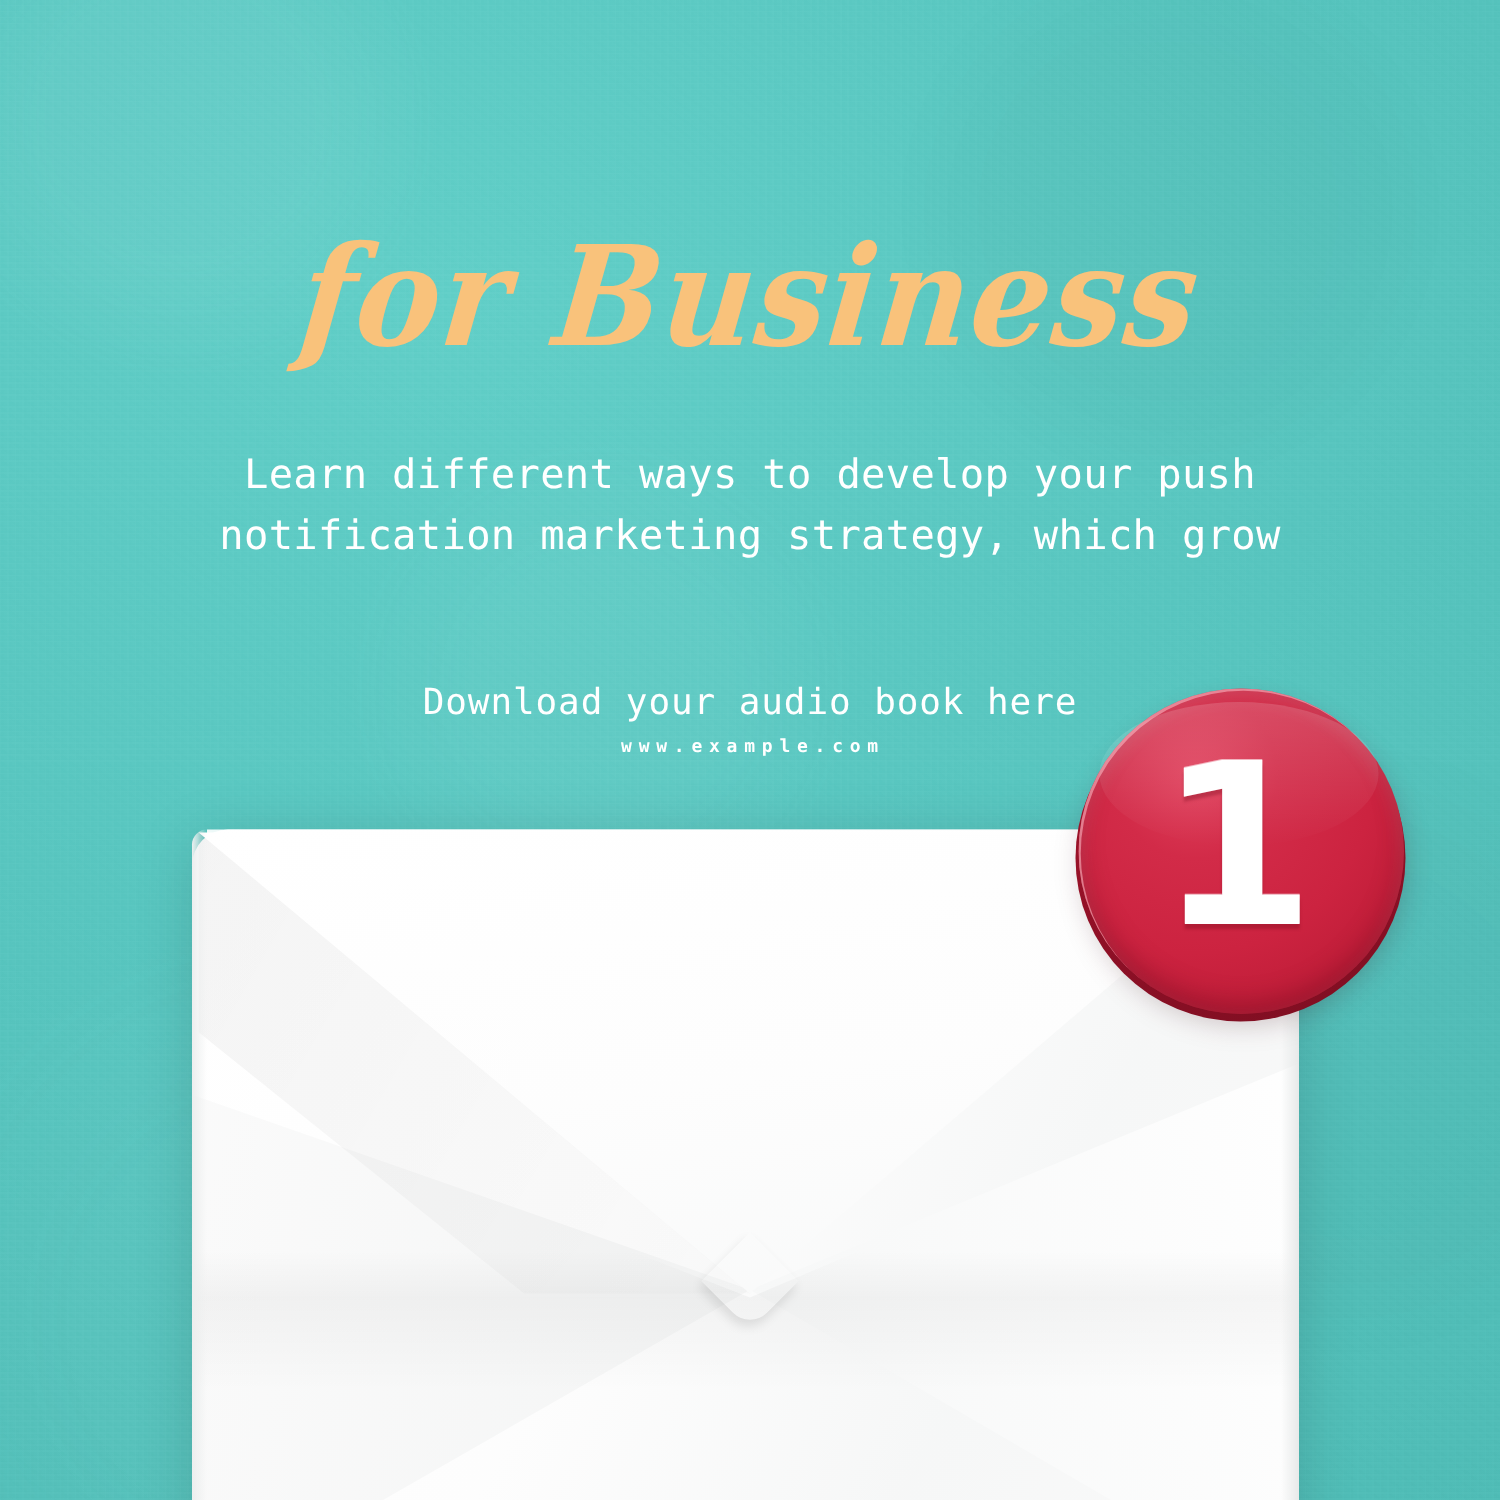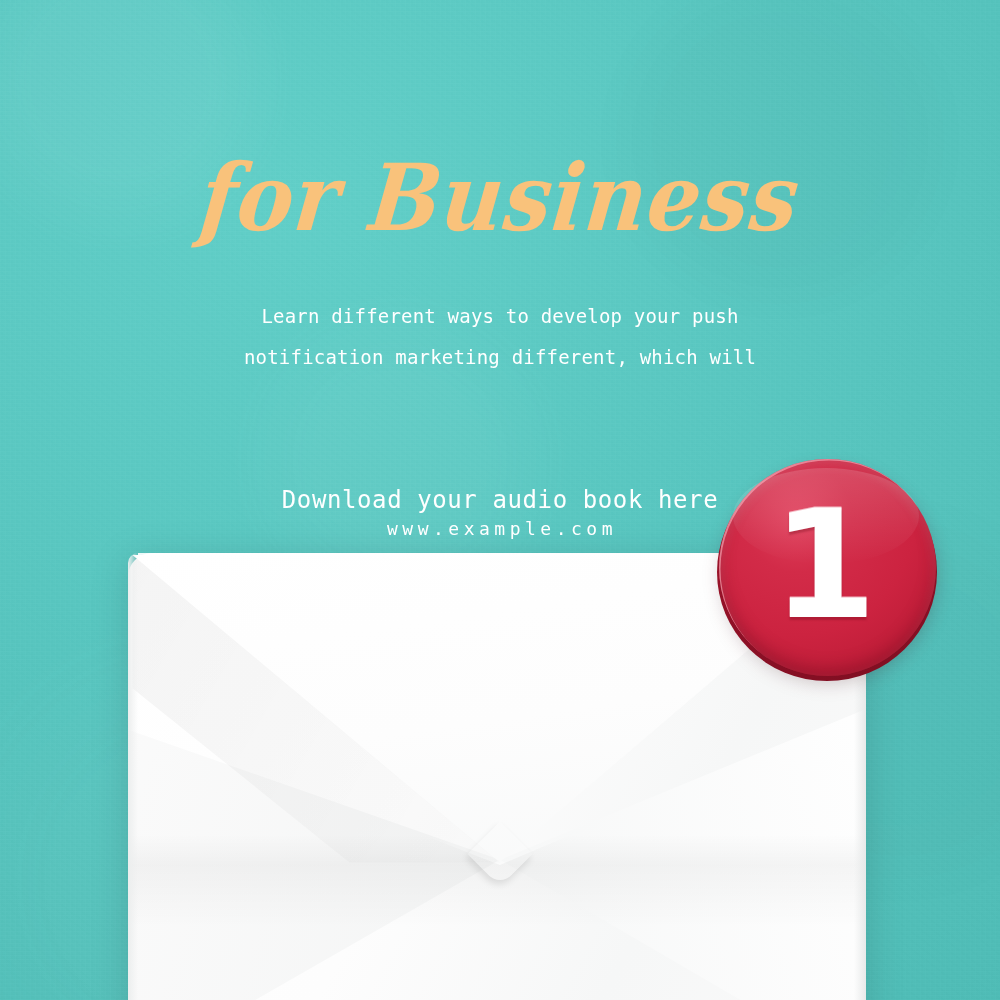--- a/index.html
+++ b/index.html
@@ -93,51 +93,50 @@
 
   
   .body-copy {
     position: absolute;
     left: 110px;
     right: 110px;
     top: 296px;
     text-align: center;
     color: #ffffff;
     font-family: "DejaVu Sans Mono", monospace;
-    font-size: 19px;
+    font-size: 27px;
     line-height: 41px;
     letter-spacing: .2px;
     z-index: 6;
   }
   .body-copy p { margin: 0; }
 
   .cta {
     position: absolute;
     left: 0; right: 0;
     top: 452px;
     text-align: center;
     z-index: 6;
-    margin-top: 32px;
   }
   .cta-line {
     display: block;
     color: #ffffff;
     font-family: "DejaVu Sans Mono", monospace;
     font-size: 24px;
     line-height: 32px;
     letter-spacing: .6px;
   }
   .cta-url {
     display: block;
     color: #ffffff;
     font-family: "DejaVu Sans Mono", monospace;
-    font-size: 18px;
+    font-size: 12px;
     line-height: 26px;
     letter-spacing: 4.5px;
-    font-weight: 400;
+    font-weight: 700;
     padding-left: 4px;
   }
 
   
   .envelope {
     position: absolute;
     left: 128px;
     top: 553px;
     width: 738px;
     height: 520px;
@@ -326,21 +325,21 @@
     <div class="badge-edge-hi"></div>
     <div class="badge-num">1</div>
   </div>
 
   <div class="script-wrap">
     <span class="script">for Business</span>
   </div>
 
   <div class="body-copy">
     <p>Learn different ways to develop your push</p>
-    <p>notification marketing different, which will</p>
+    <p>notification marketing strategy, which grow</p>
   </div>
 
   <div class="cta">
     <span class="cta-line">Download your audio book here</span>
     <span class="cta-url">www.example.com</span>
   </div>
 
 </div>
 
 </body></html>

